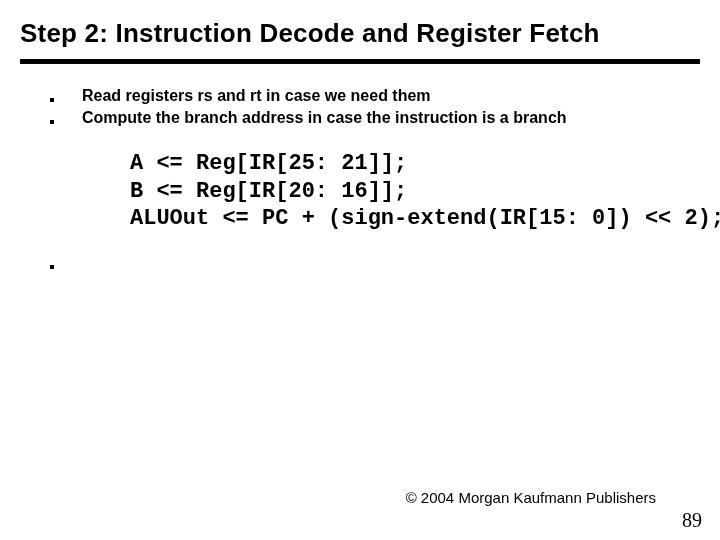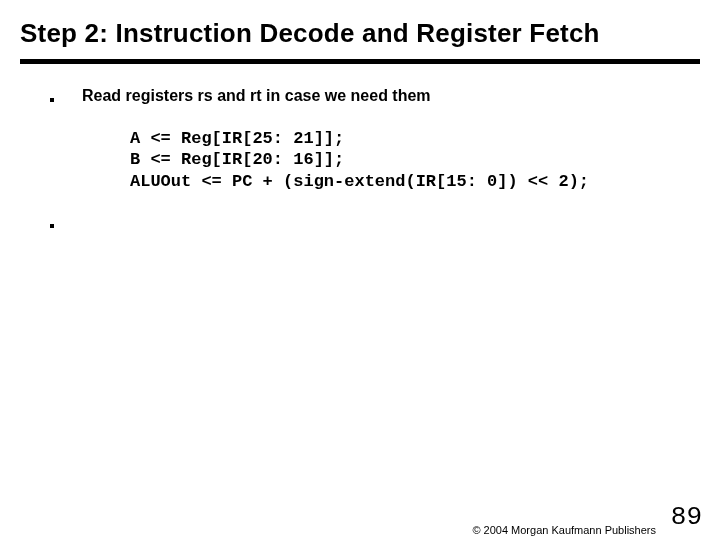--- a/index.html
+++ b/index.html
@@ -46,60 +46,64 @@
     margin-right: 28px;
     flex-shrink: 0;
   }
   .bullet-text {
     font-size: 16px;
     font-weight: bold;
     line-height: 1.25;
   }
   .code-block {
     font-family: "Courier New", Courier, monospace;
-    font-size: 17px;
+    font-size: 22px;
     font-weight: bold;
     white-space: pre;
     margin: 22px 0 24px 130px;
     line-height: 1.25;
   }
   .sub-indent {
     display: block;
     margin-left: 58px;
     font-size: 16px;
     font-weight: bold;
   }
   .footer-copy {
     position: absolute;
-    bottom: 4px;
+    bottom: 34px;
     right: 64px;
-    font-size: 11px;
+    font-size: 15px;
     color: #000;
   }
   .page-num {
     position: absolute;
     bottom: 8px;
     right: 18px;
-    font-family: Liberation Mono, monospace;
-    font-size: 26px;
+    font-family: Liberation Serif, serif;
+    font-size: 20px;
     color: #000;
   }
 </style>
 </head>
 <body>
 
 <div class="slide">
 
   <div class="title">Step 2:  Instruction Decode and Register Fetch</div>
   <div class="rule"></div>
 
   <div class="bullets">
     <div class="bullet-row">
       <div class="bullet-dot"></div>
       <div class="bullet-text">Read registers rs and rt in case we need them</div>
+    </div>
+    <div class="bullet-row">
+      <div class="bullet-dot"></div>
+      <div class="bullet-text">Compute the branch address in case the instruction is a branch</div>
     </div>
   </div>
 
   <div class="code-block">A &lt;= Reg[IR[25: 21]];
 B &lt;= Reg[IR[20: 16]];
 ALUOut &lt;= PC + (sign-extend(IR[15: 0]) &lt;&lt; 2);</div>
 
   <div class="bullets">
     <div class="bullet-row">
       <div class="bullet-dot"></div>

